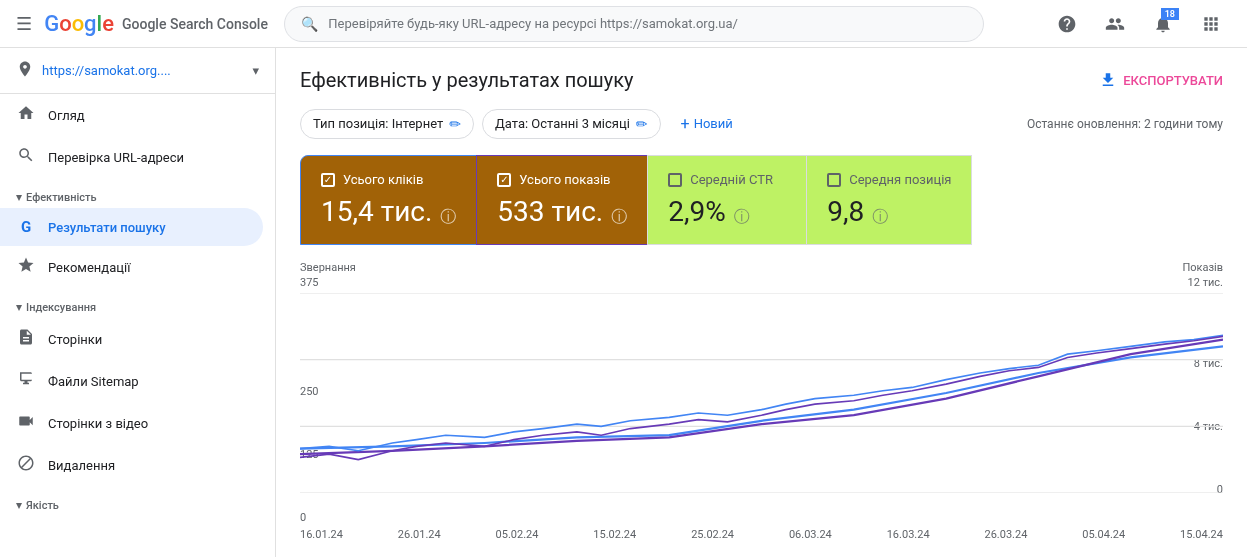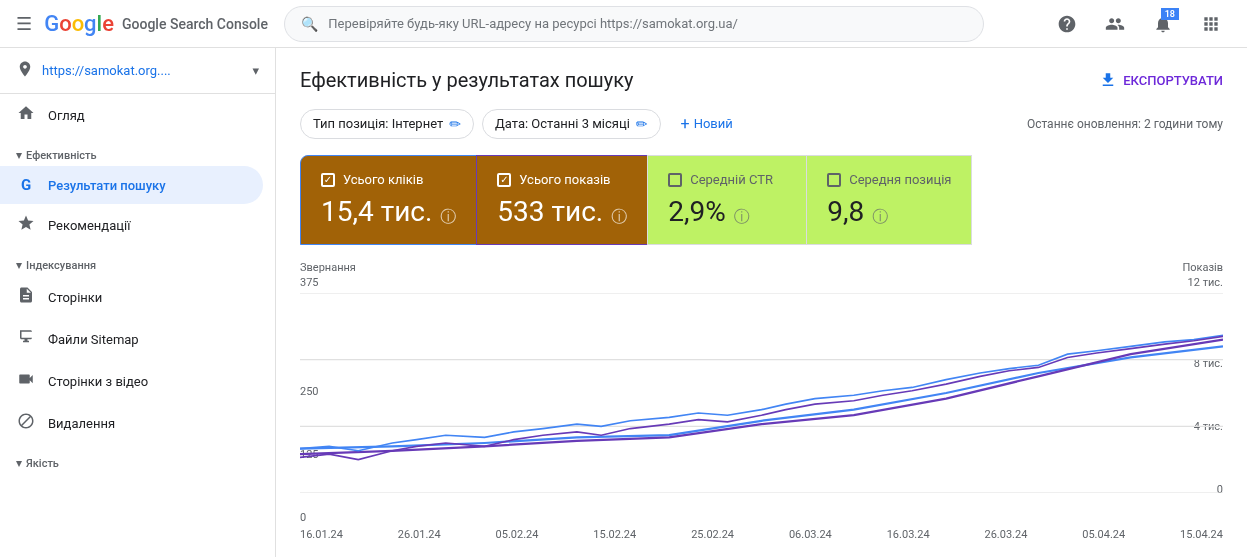--- a/index.html
+++ b/index.html
@@ -39,21 +39,21 @@
       font-size: 13px; color: #202124; border-radius: 0 24px 24px 0; margin-right: 12px;
     }
     .sidebar-item.active { background: #e8f0fe; color: #1a73e8; font-weight: 500; }
     .sidebar-item-icon { width: 20px; text-align: center; color: #5f6368; font-size: 16px; }
     .sidebar-item.active .sidebar-item-icon { color: #1a73e8; }
 
     
     .main { flex: 1; overflow-y: auto; padding: 0; }
     .main-header { padding: 20px 24px 16px; display: flex; align-items: center; justify-content: space-between; }
     .main-title { font-size: 20px; font-weight: 400; color: #202124; }
-    .export-btn { display: flex; align-items: center; gap: 6px; color: #6d28d9; font-size: 13px; cursor: pointer; font-weight: 500; }
+    .export-btn { display: flex; align-items: center; gap: 6px; color: #ec4899; font-size: 13px; cursor: pointer; font-weight: 500; }
 
     .filter-bar { padding: 0 24px 16px; display: flex; align-items: center; gap: 8px; justify-content: space-between; }
     .filter-pills { display: flex; gap: 8px; align-items: center; }
     .filter-pill {
       display: flex; align-items: center; gap: 6px; padding: 6px 12px; border: 1px solid #dadce0;
       border-radius: 16px; font-size: 13px; color: #202124; cursor: pointer; background: #fff;
     }
     .filter-pill-edit { color: #1a73e8; font-size: 14px; }
     .filter-add { display: flex; align-items: center; gap: 4px; color: #1a73e8; font-size: 13px; cursor: pointer; padding: 6px 12px; border-radius: 16px; }
     .filter-updated { font-size: 12px; color: #5f6368; }
@@ -134,20 +134,28 @@
       <span style="margin-left:auto;color:#5f6368;">▾</span>
     </div>
 
     <div class="sidebar-item">
       <span class="sidebar-item-icon">
         <svg width="18" height="18" viewBox="0 0 24 24" fill="#5f6368">
             <path d="M10 20v-6h4v6h5v-8h3L12 3 2 12h3v8z"></path>
           </svg>
       </span>
       <span>Огляд</span>
+    </div>
+    <div class="sidebar-item">
+      <span class="sidebar-item-icon">
+        <svg width="18" height="18" viewBox="0 0 24 24" fill="#5f6368">
+            <path d="M15.5 14h-.79l-.28-.27C15.41 12.59 16 11.11 16 9.5 16 5.91 13.09 3 9.5 3S3 5.91 3 9.5 5.91 16 9.5 16c1.61 0 3.09-.59 4.23-1.57l.27.28v.79l5 4.99L20.49 19l-4.99-5zm-6 0C7.01 14 5 11.99 5 9.5S7.01 5 9.5 5 14 7.01 14 9.5 11.99 14 9.5 14z"></path>
+          </svg>
+      </span>
+      <span>Перевірка URL-адреси</span>
     </div>
 
     <div class="sidebar-section-header">
       <span style="font-size:12px;">▾</span>
       <span>Ефективність</span>
     </div>
     <div class="sidebar-item active">
       <span class="sidebar-item-icon" style="color:#1a73e8;font-weight:700;font-size:15px;">G</span>
       <span>Результати пошуку</span>
     </div>

